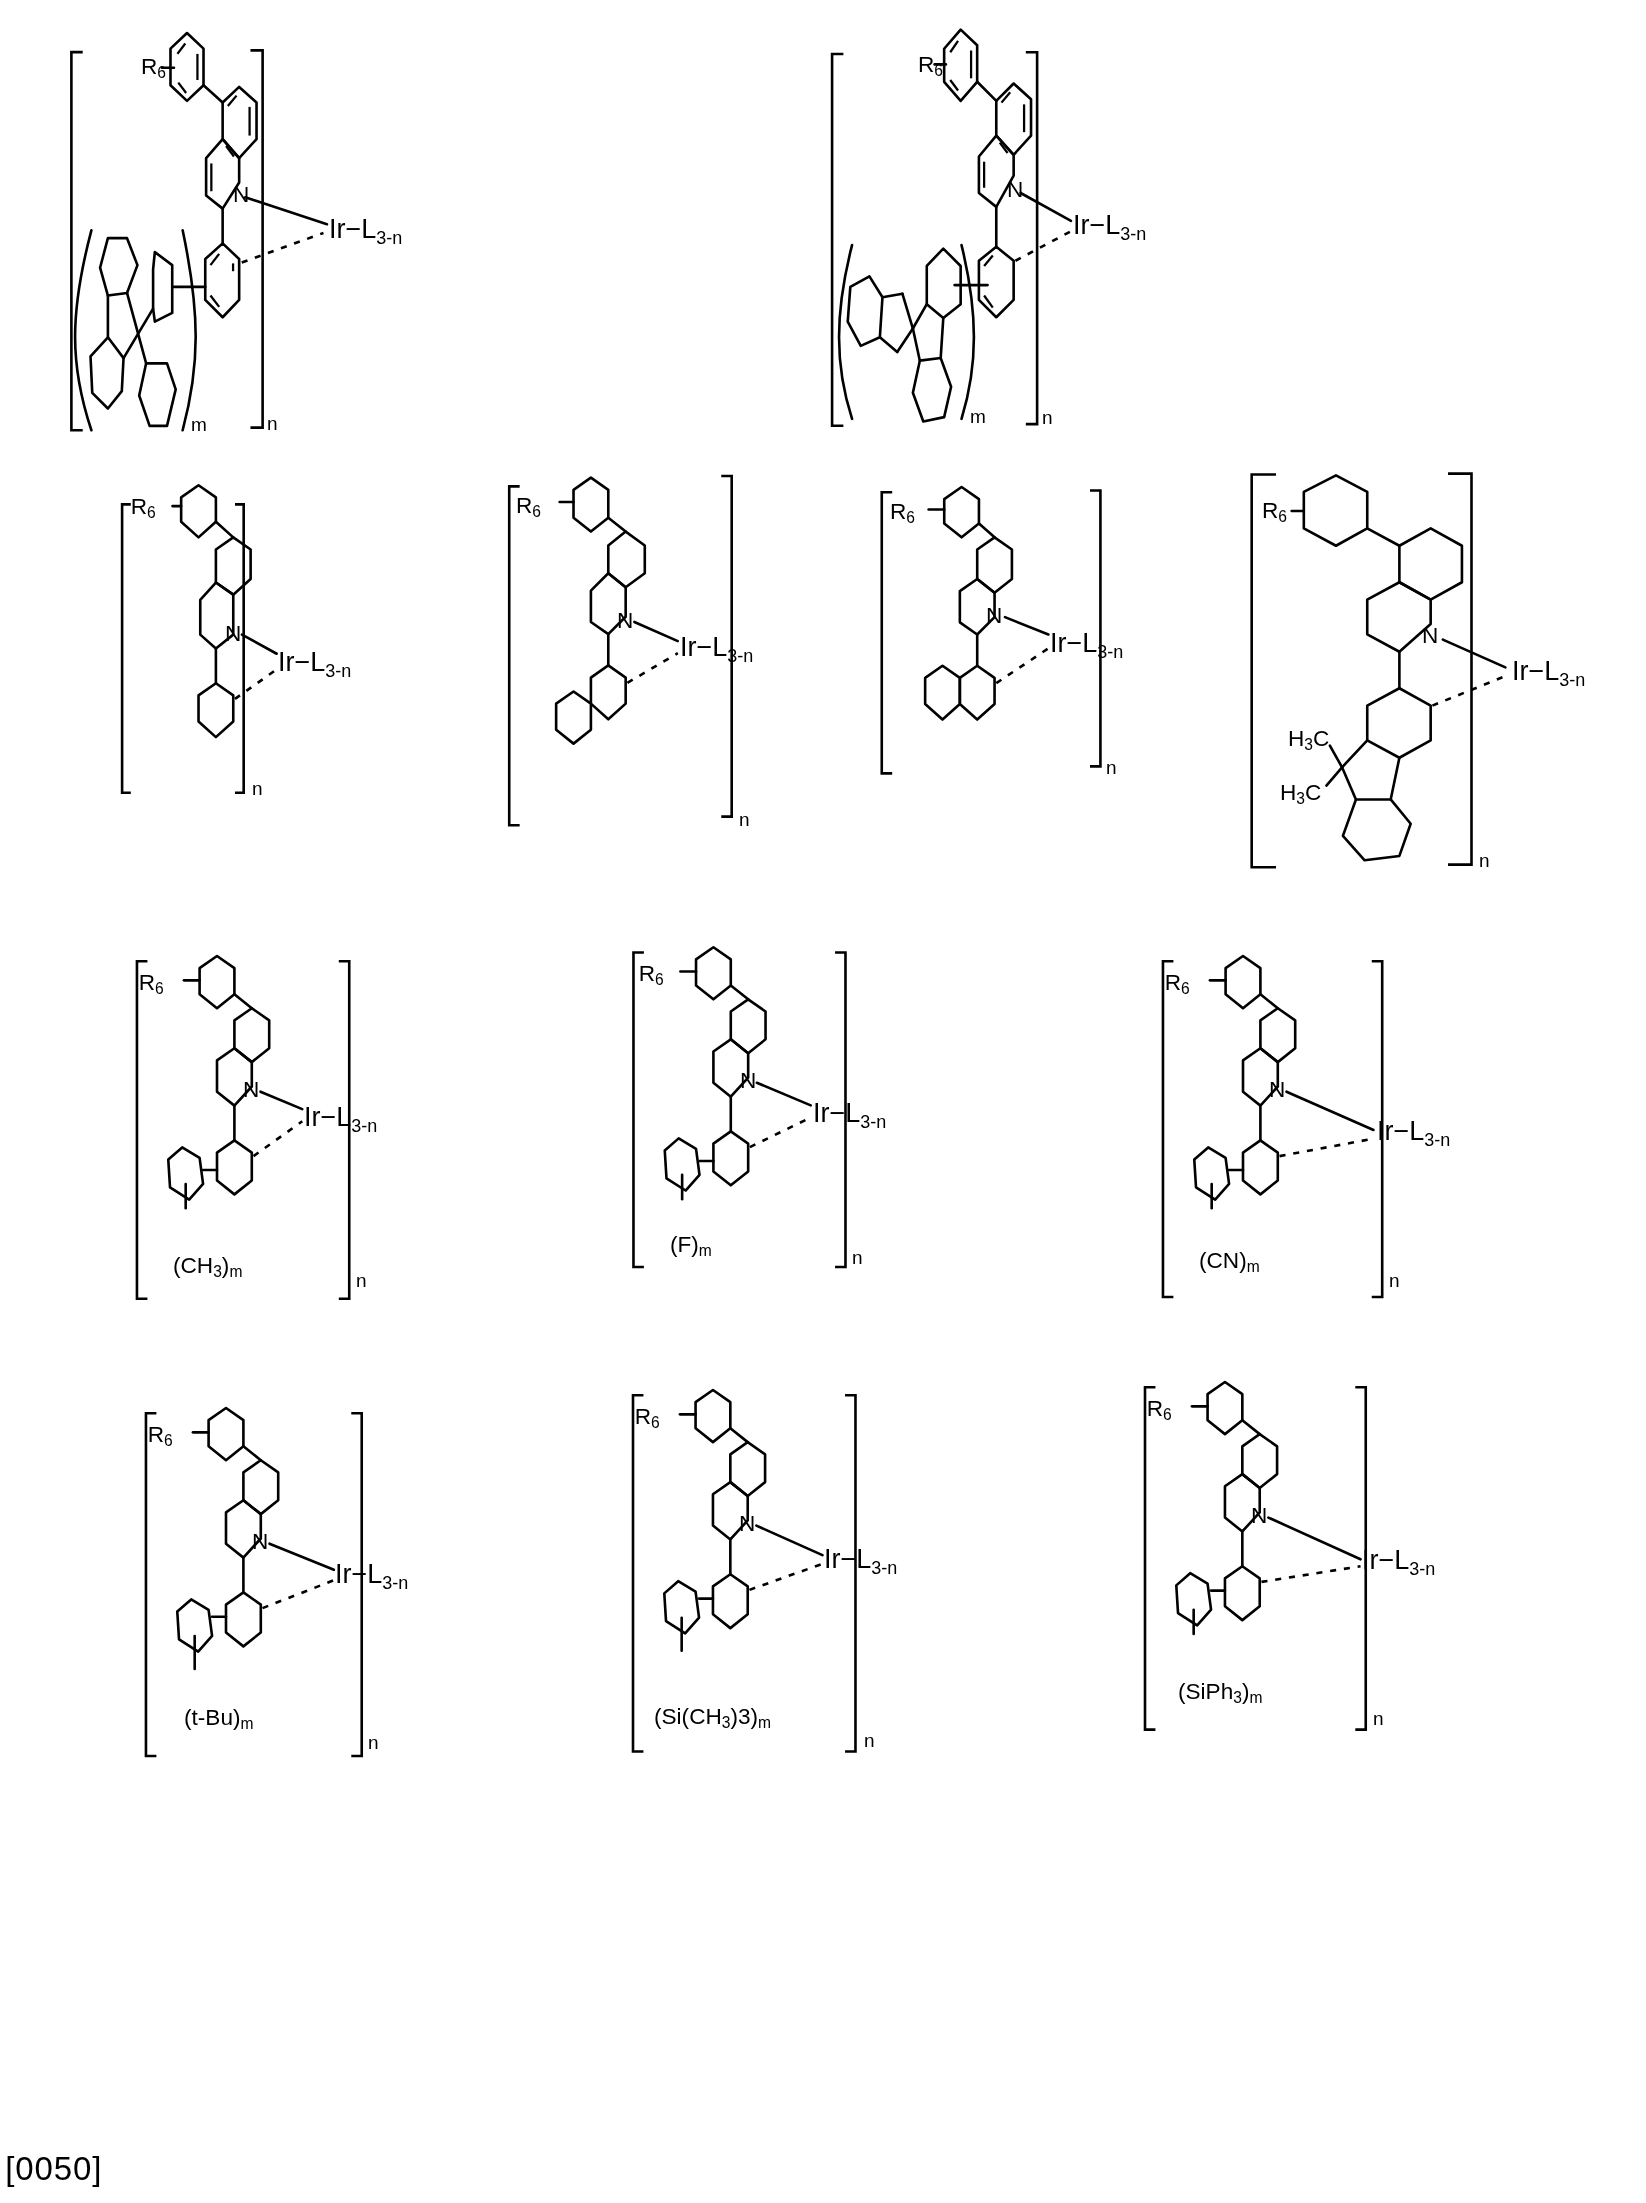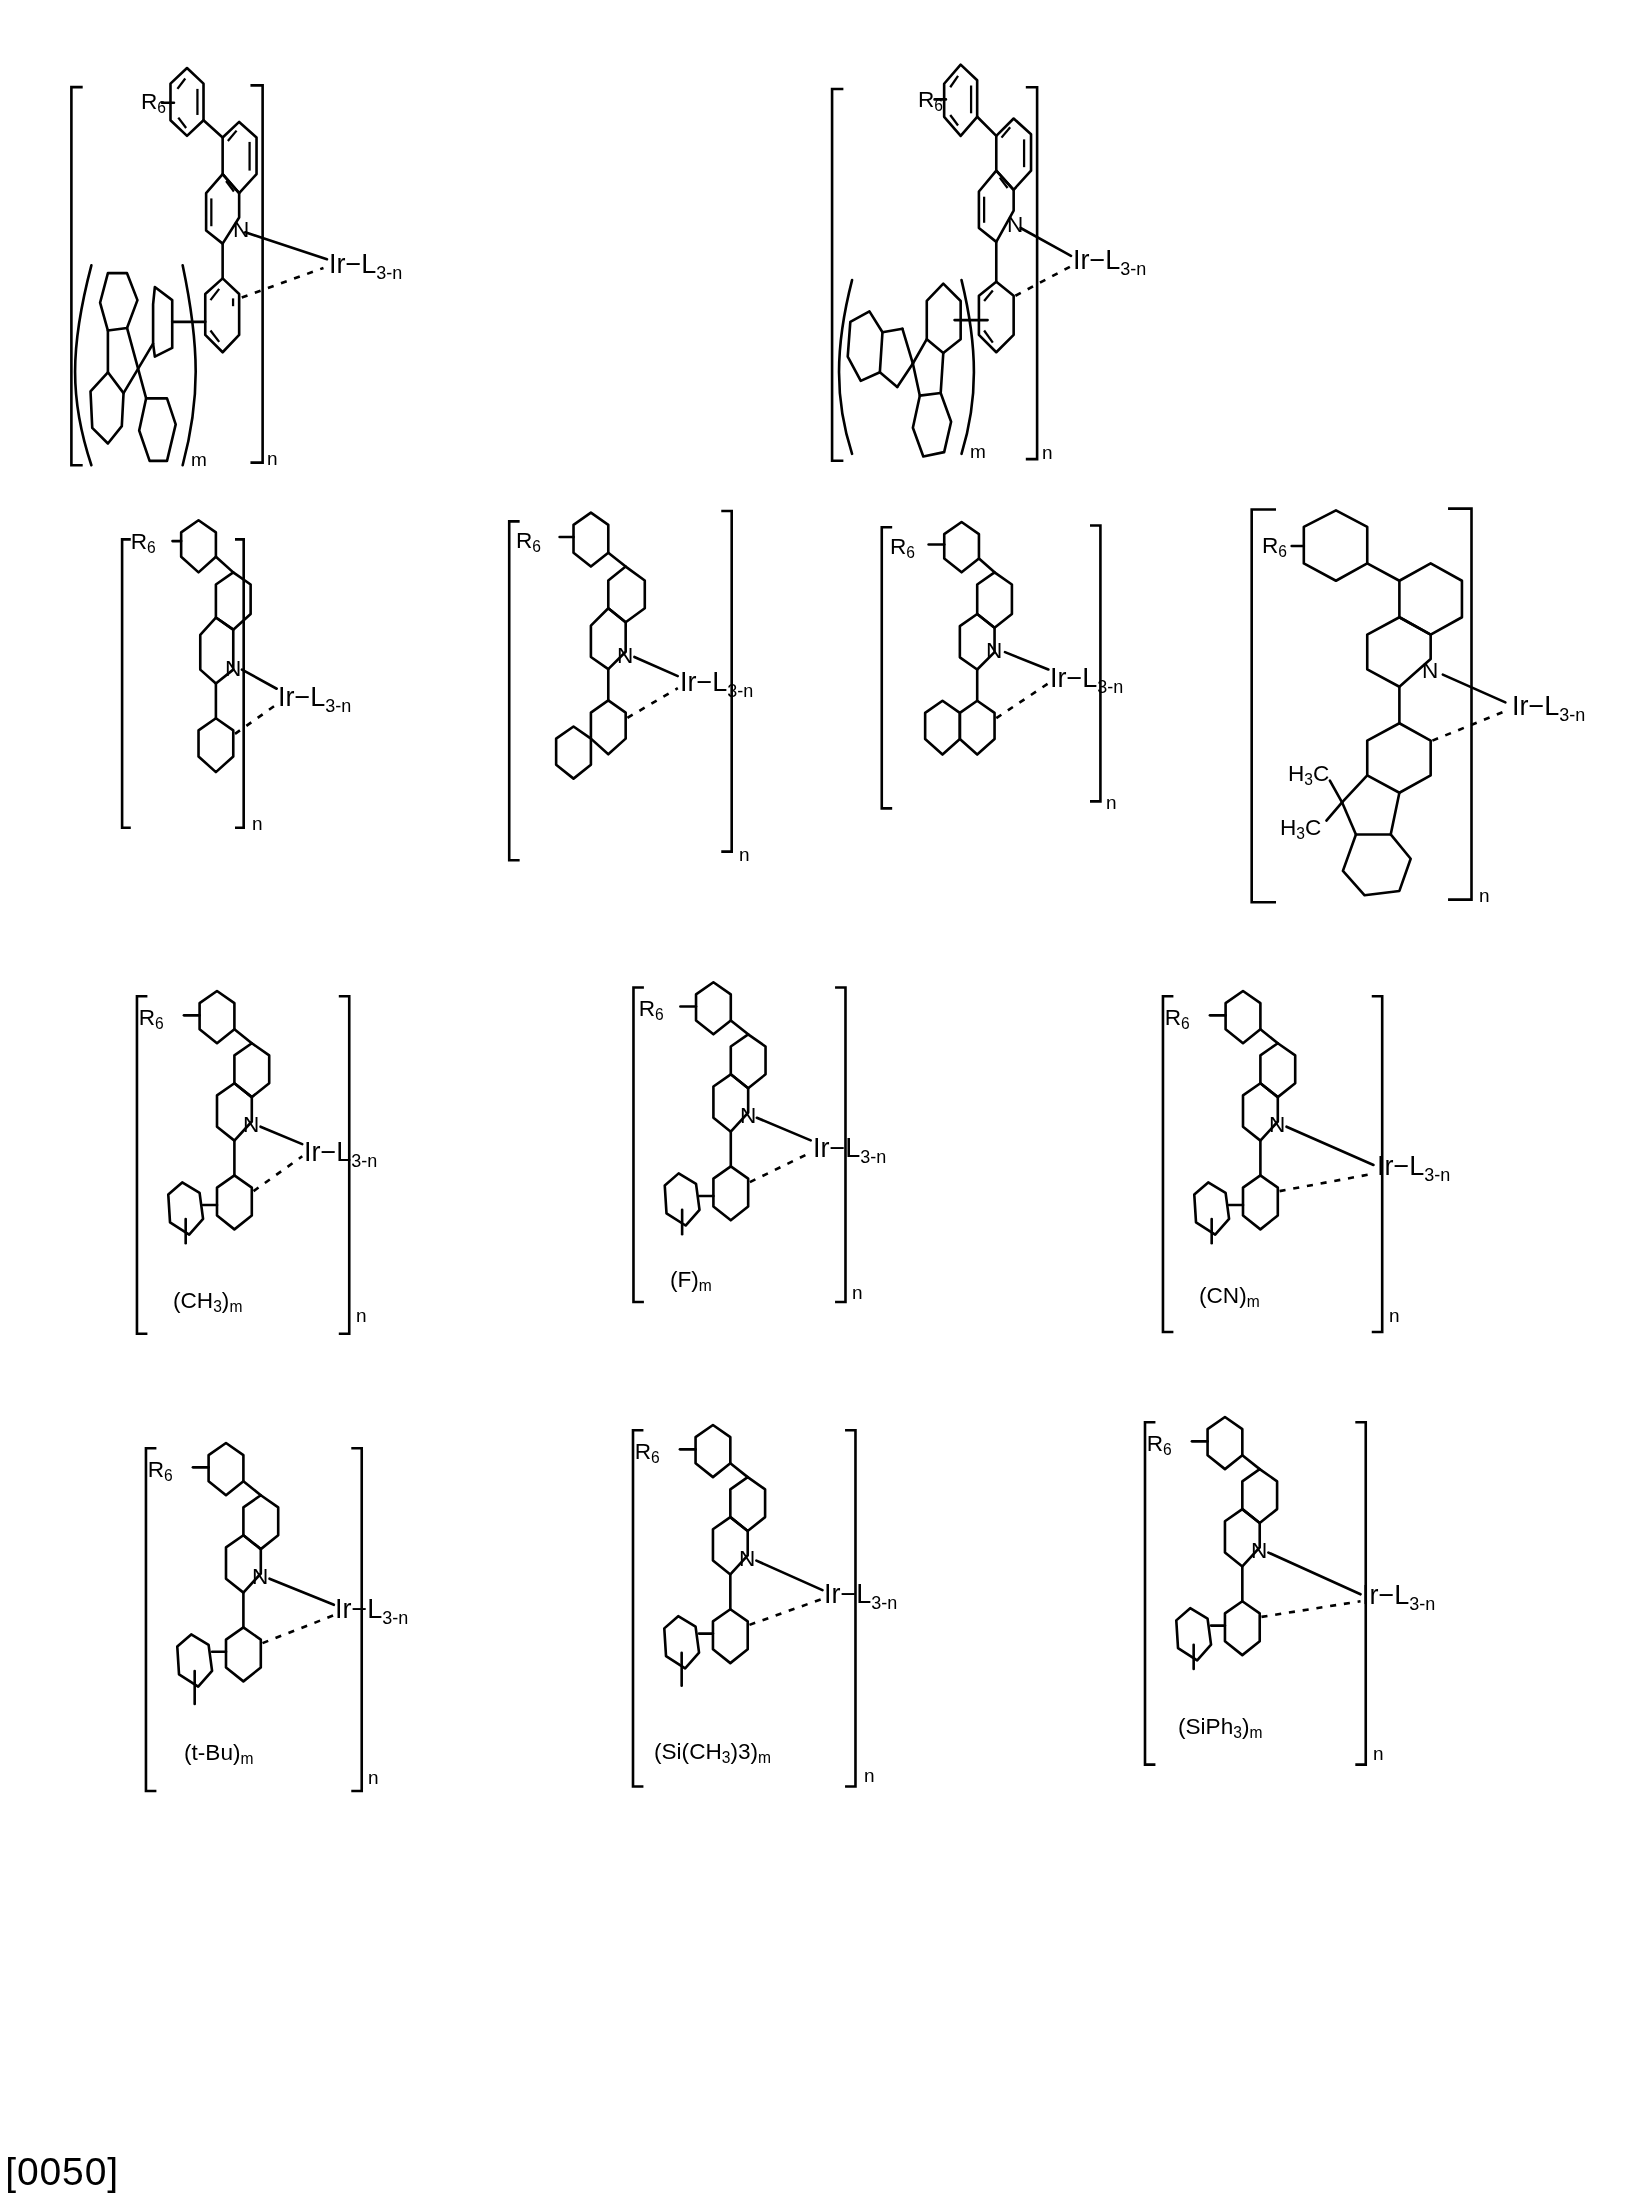--- a/index.html
+++ b/index.html
@@ -1,29 +1,29 @@
 <!DOCTYPE html>
 <html style="font-size:14px"><head>
   <meta charset="utf-8">
   <style>
     html, body { margin: 0; padding: 0; background: #ffffff; }
     body { width: 1647px; height: 2204px; position: relative; overflow: hidden;
            font-family: "Liberation Sans", sans-serif; color: #000; }
-    .structure { position: absolute; margin-top: 35px; }
+    .structure { position: absolute; }
     .structure svg { position: absolute; left: 0; top: 0; overflow: visible; }
     .bond { stroke: #000; stroke-width: 3; fill: none; stroke-linecap: round; stroke-linejoin: round; }
     .dbl { stroke: #000; stroke-width: 2.6; fill: none; }
     .dash { stroke: #000; stroke-width: 3; stroke-dasharray: 7 9; fill: none; }
     .brk { stroke: #000; stroke-width: 3; fill: none; }
     .lbl { position: absolute; font-size: 22.6px; line-height: 1; white-space: nowrap; }
     .lbl sub { font-size: 15.6px; vertical-align: -4.3px; }
     .ir { position: absolute; font-size: 27px; line-height: 1; white-space: nowrap; }
     .ir sub { font-size: 18px; vertical-align: -6px; }
     .sm { position: absolute; font-size: 19px; line-height: 1; }
-    .para { position: absolute; left: 5.2px; top: 2150px; font-size: 39px; letter-spacing: 0.9px; }
+    .para { position: absolute; left: 5.2px; top: 2150px; font-size: 33px; letter-spacing: 0.9px; }
   </style>
 </head>
 <body>
 
 <div class="structure" style="left:0;top:0;width:826px;height:452px;">
   <svg width="826" height="452" viewBox="0 0 950 520">
 
     <polyline class="brk" points="95,60 82,60 82,495 95,495"></polyline>
     <polyline class="brk" points="288,58 302,58 302,492 288,492"></polyline>
 

